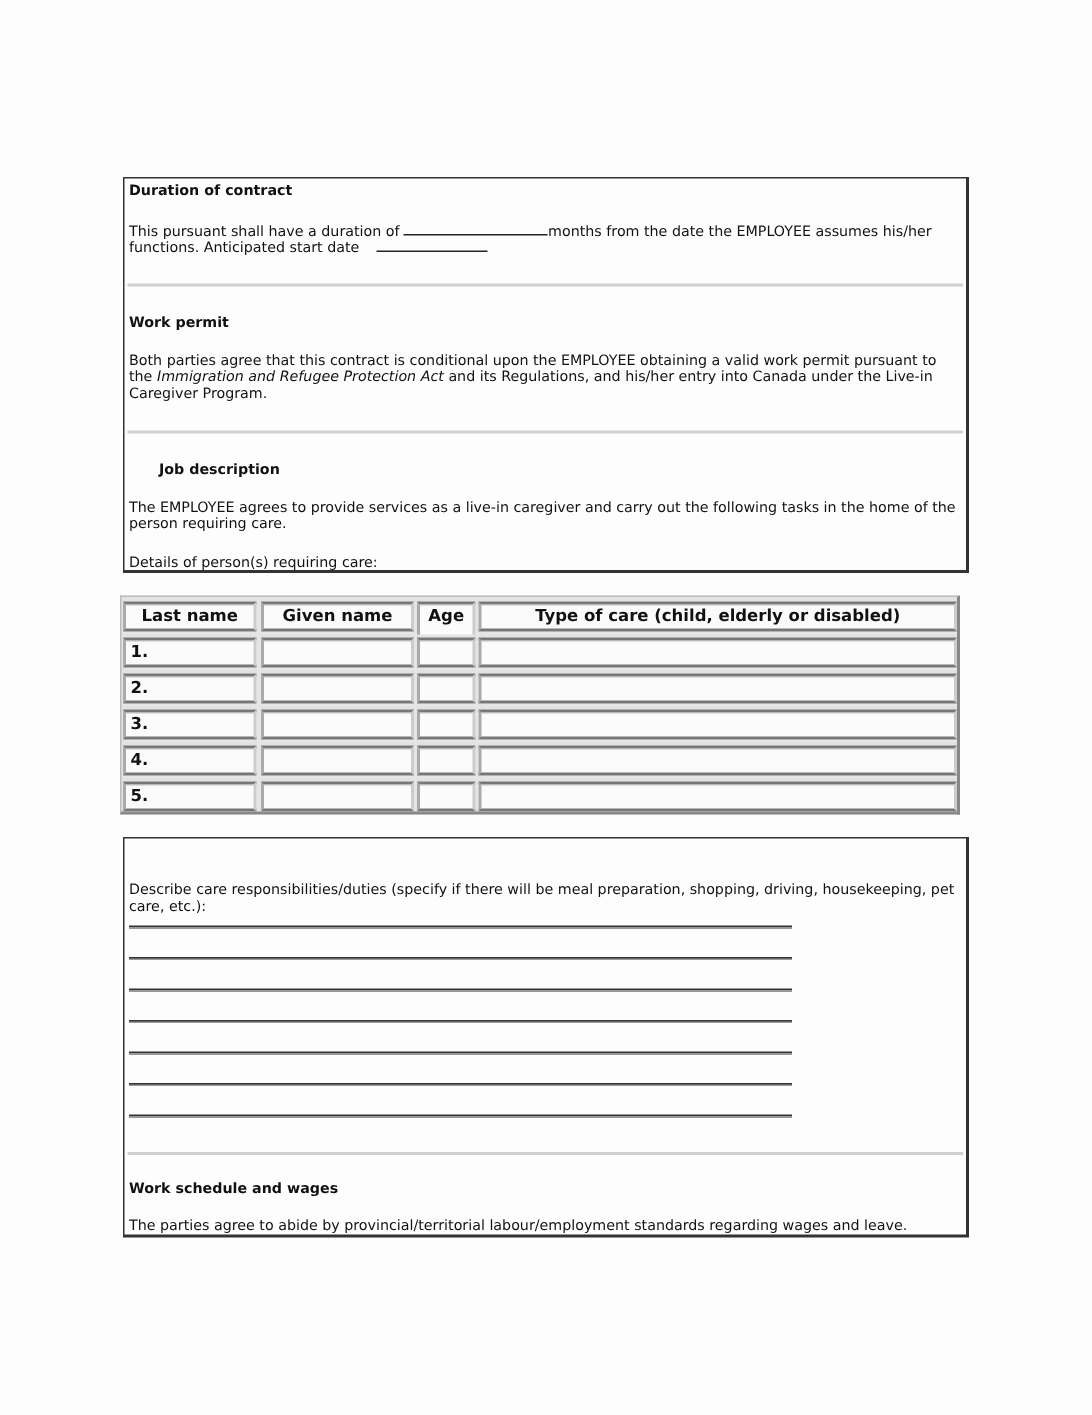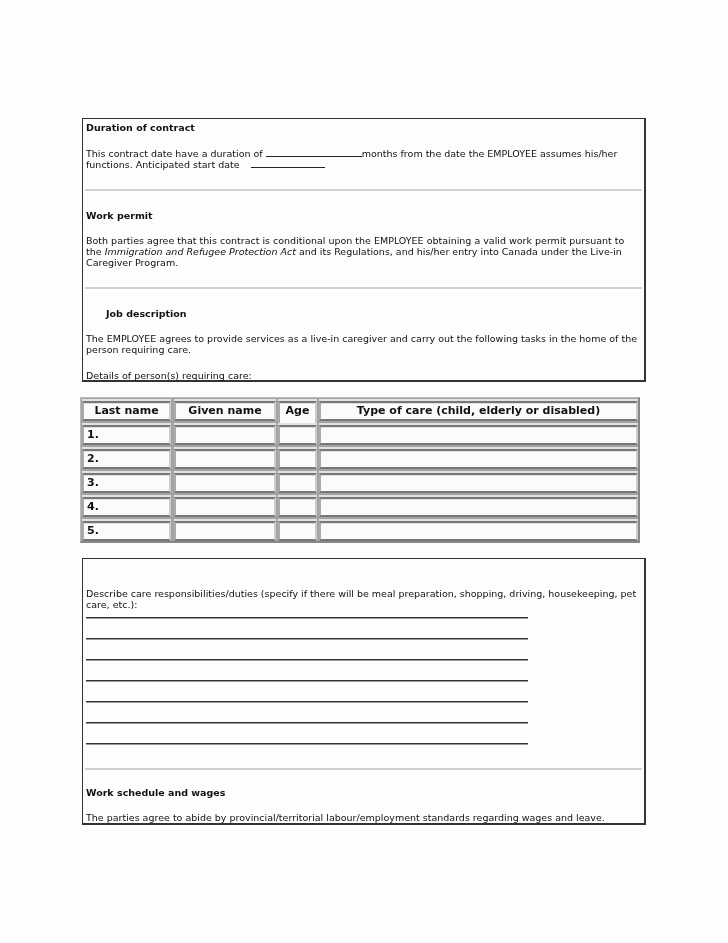--- a/index.html
+++ b/index.html
@@ -33,41 +33,41 @@
       height: 9px; vertical-align: baseline;
     }
     .wline {
       position: absolute; left: 3px; width: 442px; height: 1px;
       background: #333; border-bottom: 1px solid #999;
     }
     
     .tbl {
       position: absolute; left: 80px; top: 397px; width: 560px; height: 146px;
       border: 1px solid #bbb; border-right: 2px solid #888; border-bottom: 2px solid #888;
-      box-sizing: border-box; background: #a3a3a3; padding-left: 40px;
+      box-sizing: border-box; background: #e5e5e5; padding-left: 40px;
     }
     .cell {
       position: absolute; box-sizing: border-box;
       border-top: 2px solid #777; border-bottom: 2px solid #777;
       border-left: 2px solid #aaa; border-right: 2px solid #ccc;
       background: #fbfbfb;
       box-shadow: inset 0 1px 0 #ddd, 0 -2px 0 #e2e2e2;
       font-size: 11px; font-weight: bold; line-height: 16px;
     }
     .cell.hdr { text-align: center; }
     .cell.num { padding-left: 3px; }
   </style>
 </head>
 <body>
 
 <div class="box" style="left:82px; top:118px; width:564px; height:264px;">
 
   <div class="t b" style="left:3px; top:3px;">Duration of contract</div>
   <div class="t" style="left:3px; top:28px;">
-    <span>This contract date have a duration of</span>
+    <span>This pursuant shall have a duration of</span>
     <span class="blank" style="width:96px;"></span><span>months from the date the EMPLOYEE assumes his/her</span>
   </div>
   <div class="t" style="left:3px; top:39px;">
     <span>functions.  Anticipated start date</span>
     <span class="blank" style="width:74px; margin-left:8px;"></span>
   </div>
   <div class="sep" style="top:70px;"></div>
 
   <div class="t b" style="left:3px; top:91px;">Work permit</div>
   <div class="t" style="left:3px; top:116px;">Both parties agree that this contract is conditional upon the EMPLOYEE obtaining a valid work permit pursuant to</div>

